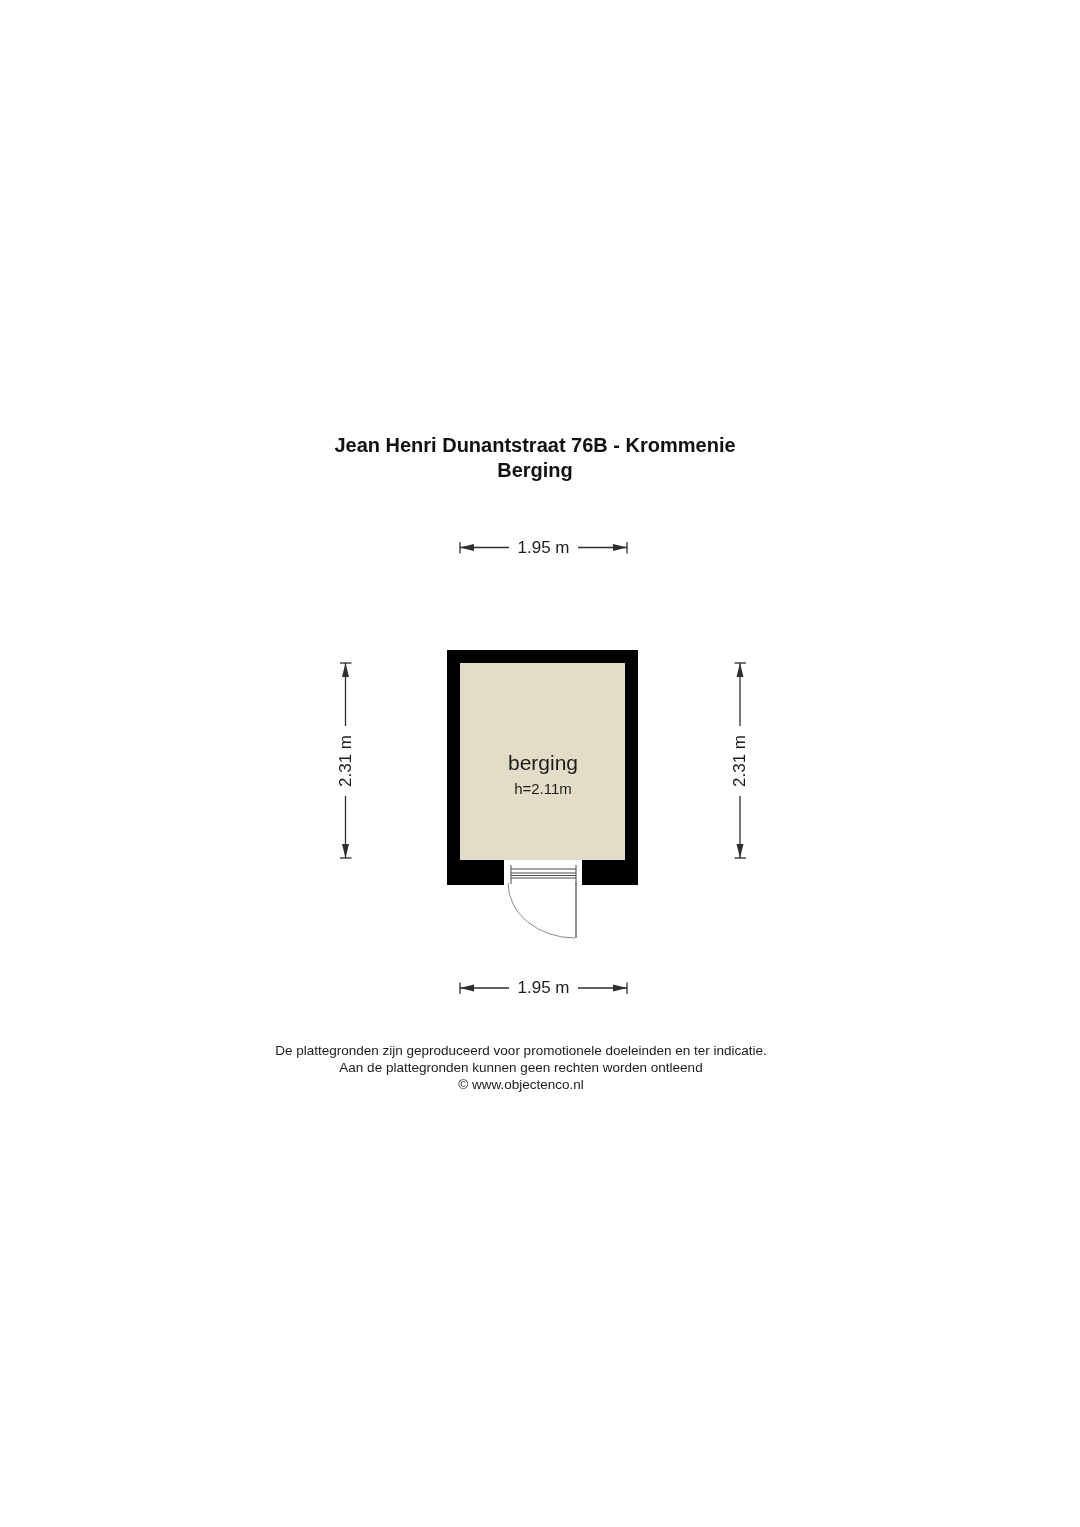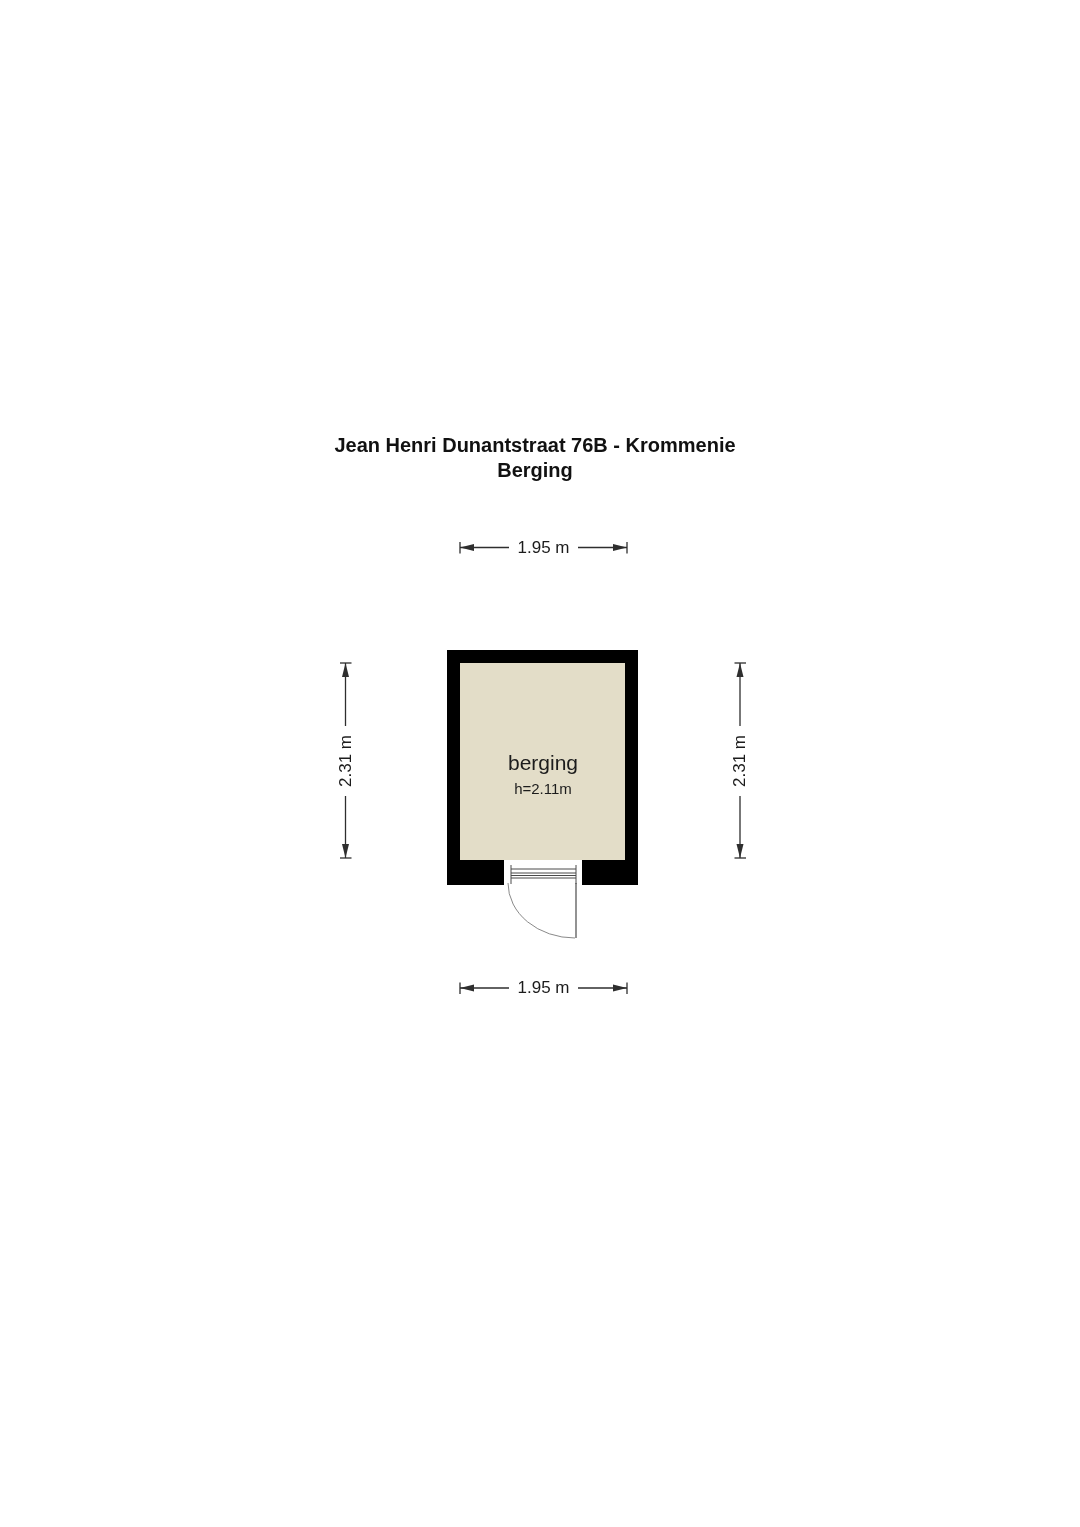--- a/index.html
+++ b/index.html
@@ -143,14 +143,19 @@
   </svg>
 
   <div class="room-label">berging</div>
   <div class="room-height-label">h=2.11m</div>
 
   <div class="dim-label h" style="left:543.5px; top:548px;">1.95 m</div>
   <div class="dim-label h" style="left:543.5px; top:988px;">1.95 m</div>
   <div class="dim-label v" style="left:345.5px; top:760.5px;">2.31 m</div>
   <div class="dim-label v" style="left:740px; top:760.5px;">2.31 m</div>
 
+  <div class="footer-block">
+    <div>De plattegronden zijn geproduceerd voor promotionele doeleinden en ter indicatie.</div>
+    <div>Aan de plattegronden kunnen geen rechten worden ontleend</div>
+    <div>© www.objectenco.nl</div>
+  </div>
 
 </div>
 
 </body></html>

